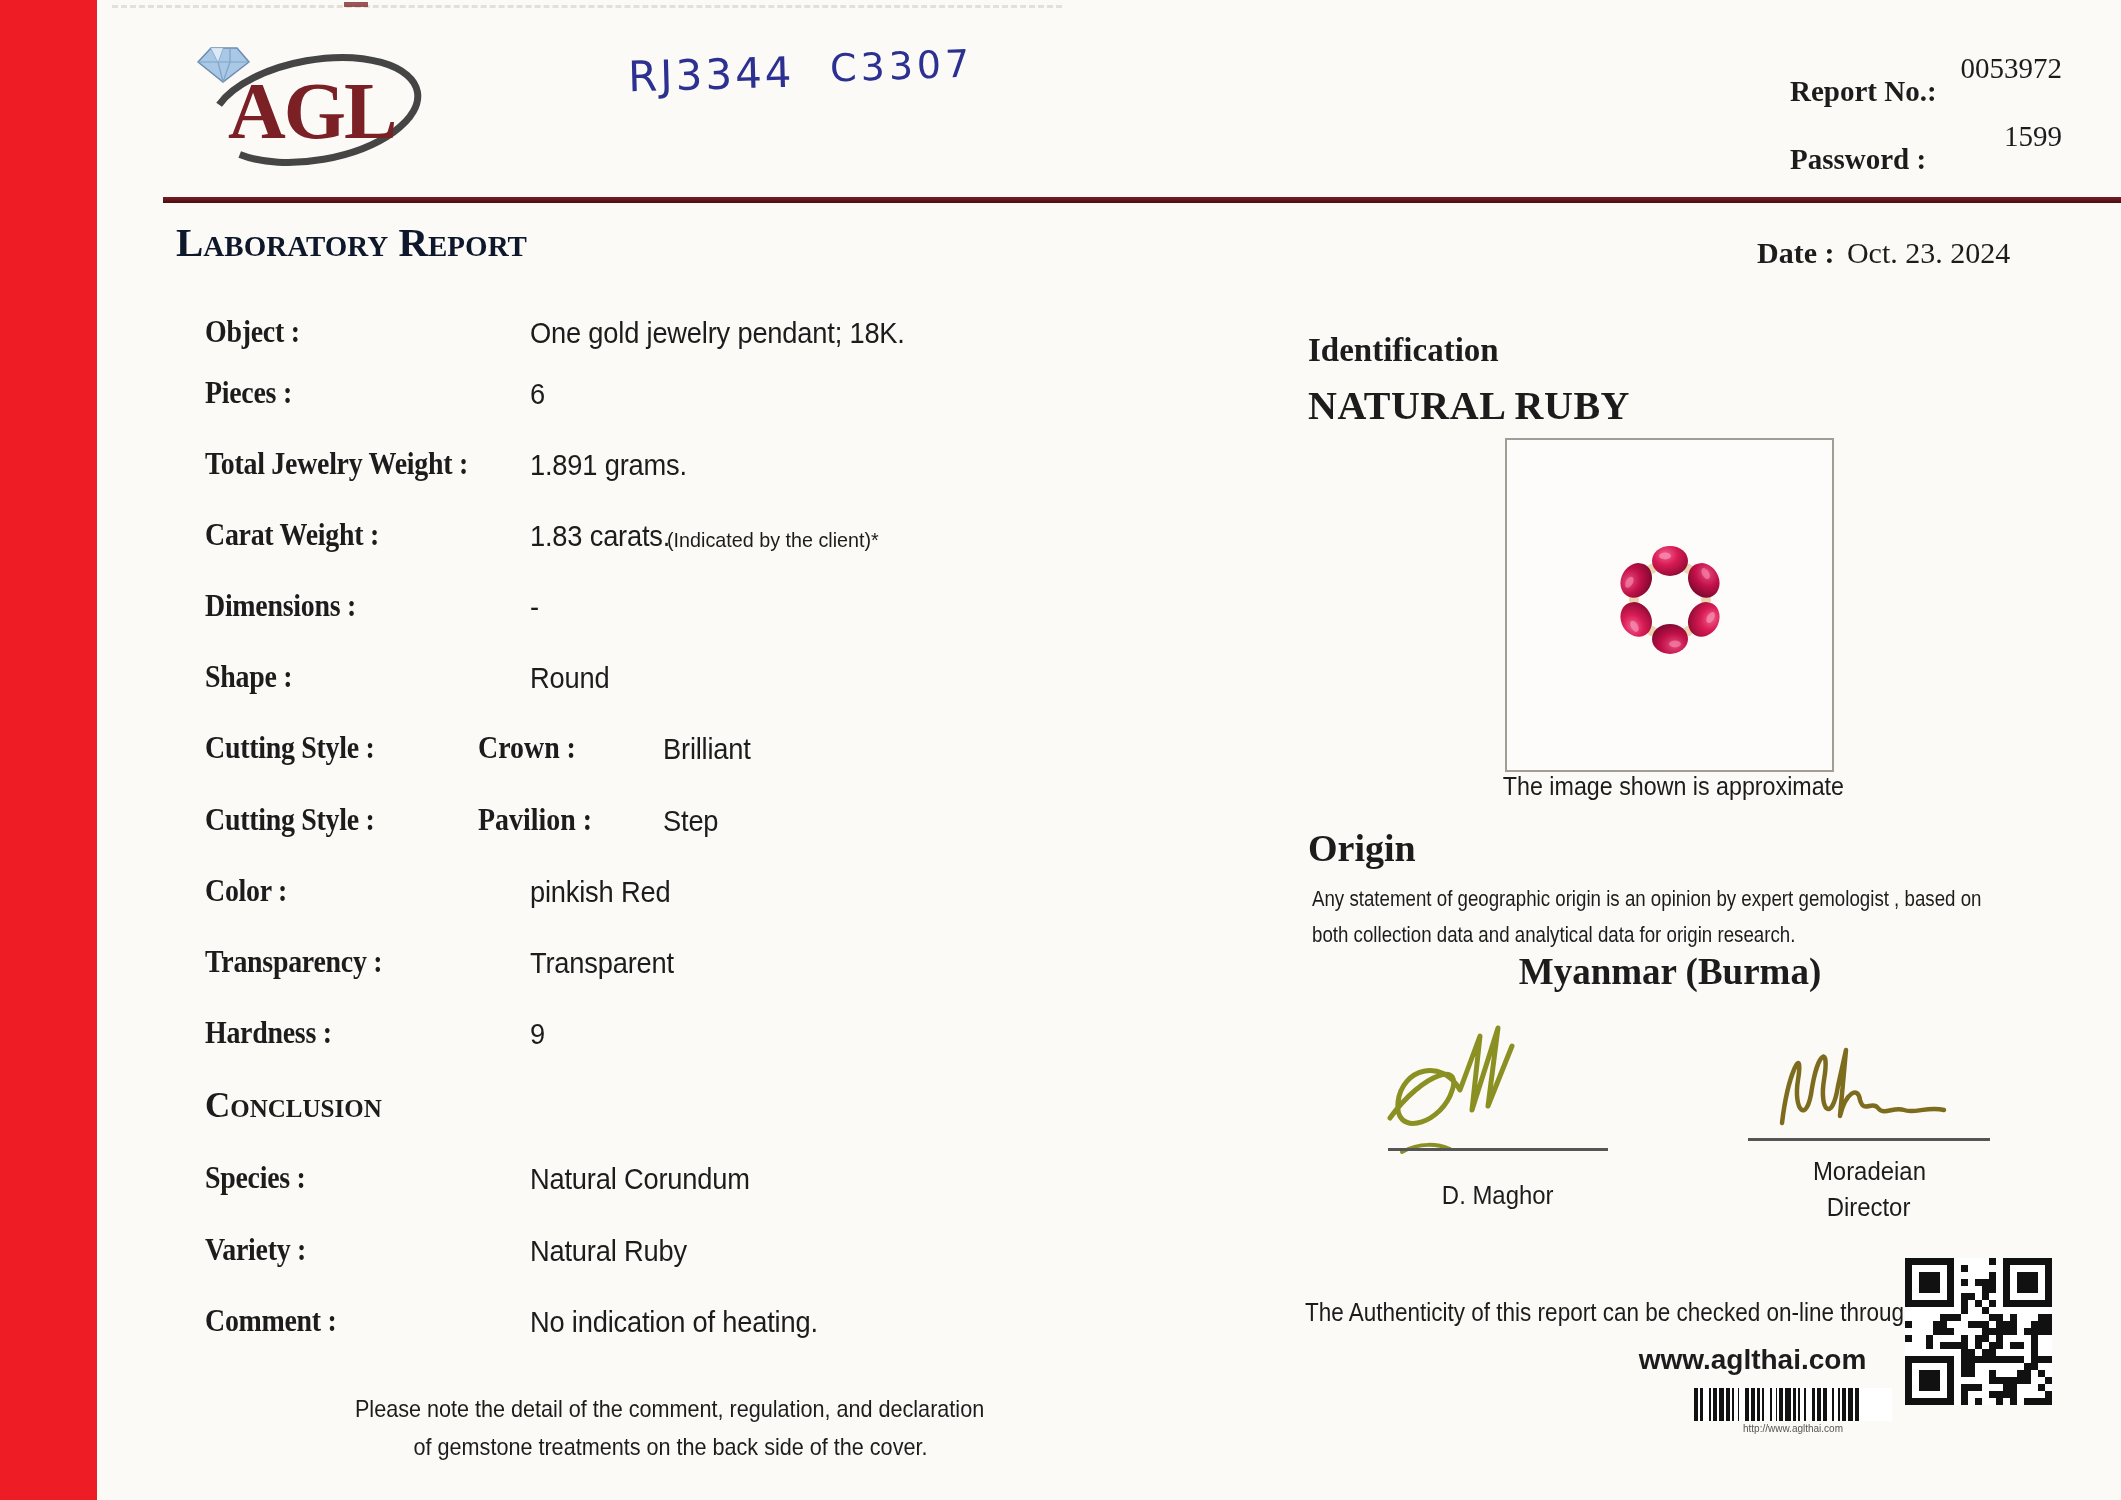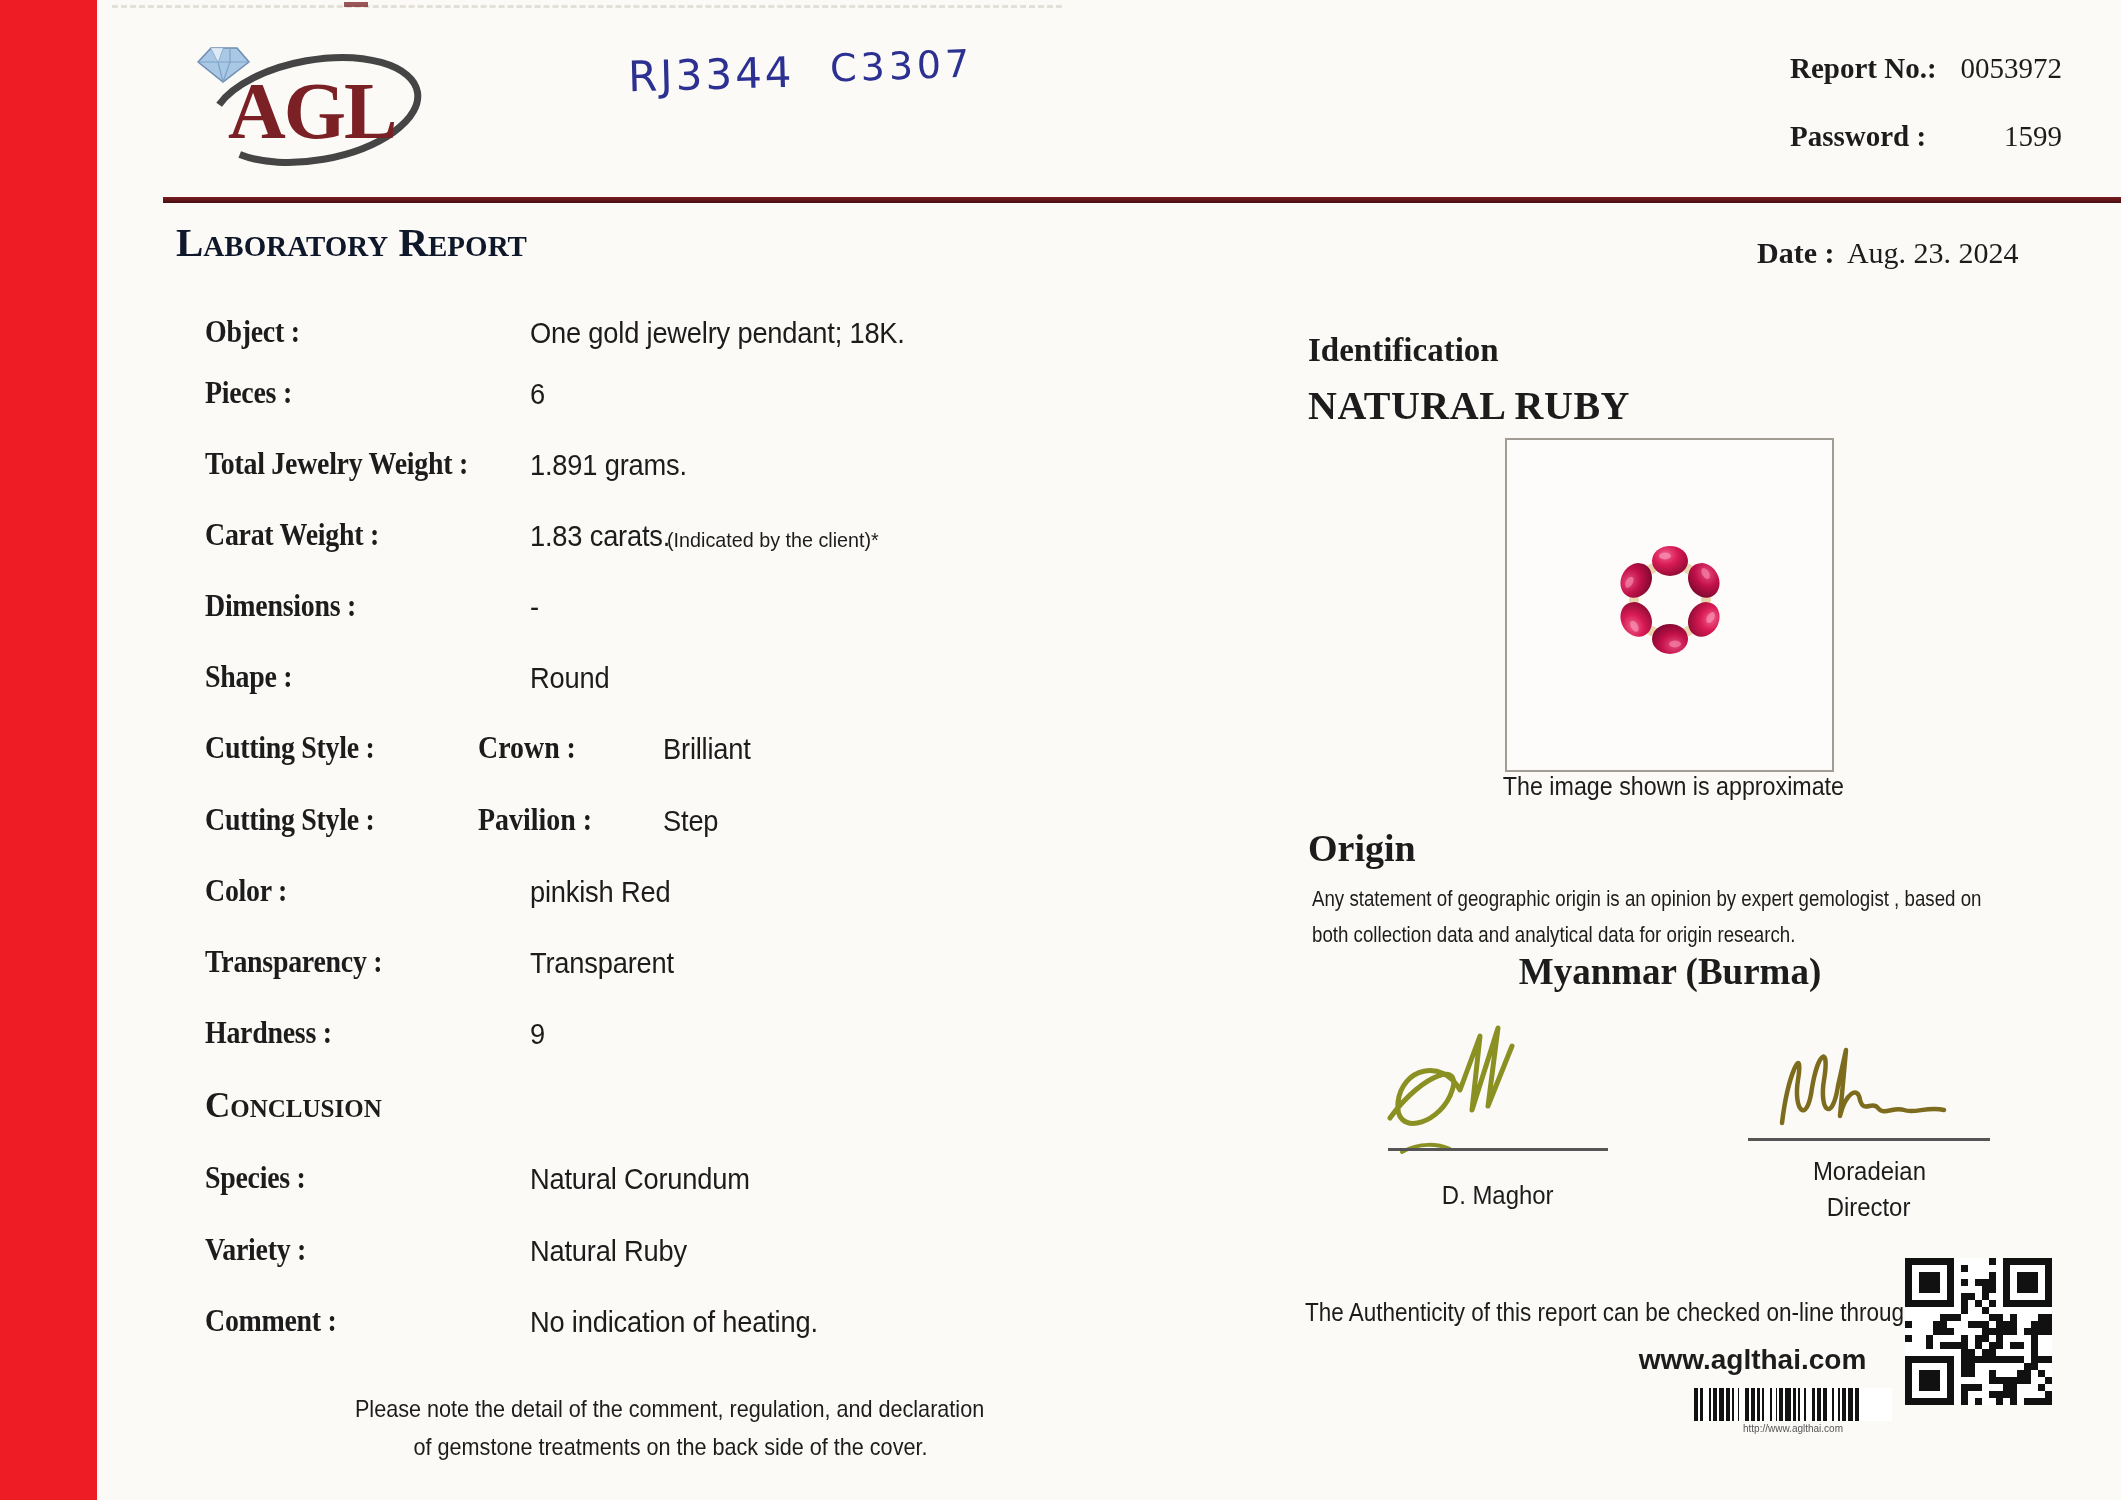--- a/index.html
+++ b/index.html
@@ -8,21 +8,21 @@
   .redbar{position:absolute;left:0;top:0;width:97px;height:1500px;background:#ee1c25;}
   .paper-edge-top{position:absolute;left:112px;top:5px;width:950px;border-top:3px dashed #dedad4;opacity:.8;}
   .red-tick{position:absolute;left:344px;top:2px;width:24px;height:5px;background:#7a1d22;opacity:.75;}
 
   
   .logo-wrap{position:absolute;left:150px;top:26px;width:290px;height:150px;}
   .hand{position:absolute;color:#2b3091;font-family:"DejaVu Sans",sans-serif;white-space:nowrap;}
   .hand-left{left:628px;top:50px;font-size:42px;letter-spacing:3px;transform:rotate(-1.5deg);}
   .hand-right{left:830px;top:44px;font-size:38px;letter-spacing:4px;transform:rotate(-2deg);}
   .meta-row{position:absolute;left:1790px;width:272px;display:flex;justify-content:space-between;white-space:nowrap;}
-  .meta-label{font-family:"Liberation Serif",serif;font-weight:700;font-size:29px;}
+  .meta-label{font-family:"Liberation Serif",serif;font-weight:700;font-size:29px;margin-top:23px;}
   .meta-value{font-family:"Liberation Serif",serif;font-size:29px;}
 
   .red-rule{position:absolute;left:163px;top:197px;width:1958px;height:6px;
             background:linear-gradient(#7a1d22,#480e12);}
 
   .lab-title{position:absolute;left:176px;top:218px;font-family:"Liberation Serif",serif;
              font-weight:700;font-variant:small-caps;font-size:41px;color:#0f172a;white-space:nowrap;}
   .date-line{position:absolute;left:1757px;top:236px;white-space:nowrap;}
   .date-line .meta-label{font-size:30px;}
   .date-line .meta-value{font-size:30px;margin-left:8px;}
@@ -107,21 +107,21 @@
   <div class="meta-row" style="top:120px">
     <span class="meta-label">Password :</span>
     <span class="meta-value">1599</span>
   </div>
 
   <div class="red-rule"></div>
 
   <div class="lab-title">Laboratory Report</div>
   <div class="date-line">
     <span class="meta-label">Date :</span>
-    <span class="meta-value">Aug. 23. 2024</span>
+    <span class="meta-value">Oct. 23. 2024</span>
   </div>
 
   <div class="frow" style="top:314px">
     <span class="flabel">Object :</span>
     <span class="fvalue">One gold jewelry pendant; 18K.</span>
   </div>
   <div class="frow" style="top:375px">
     <span class="flabel">Pieces :</span>
     <span class="fvalue">6</span>
   </div>

